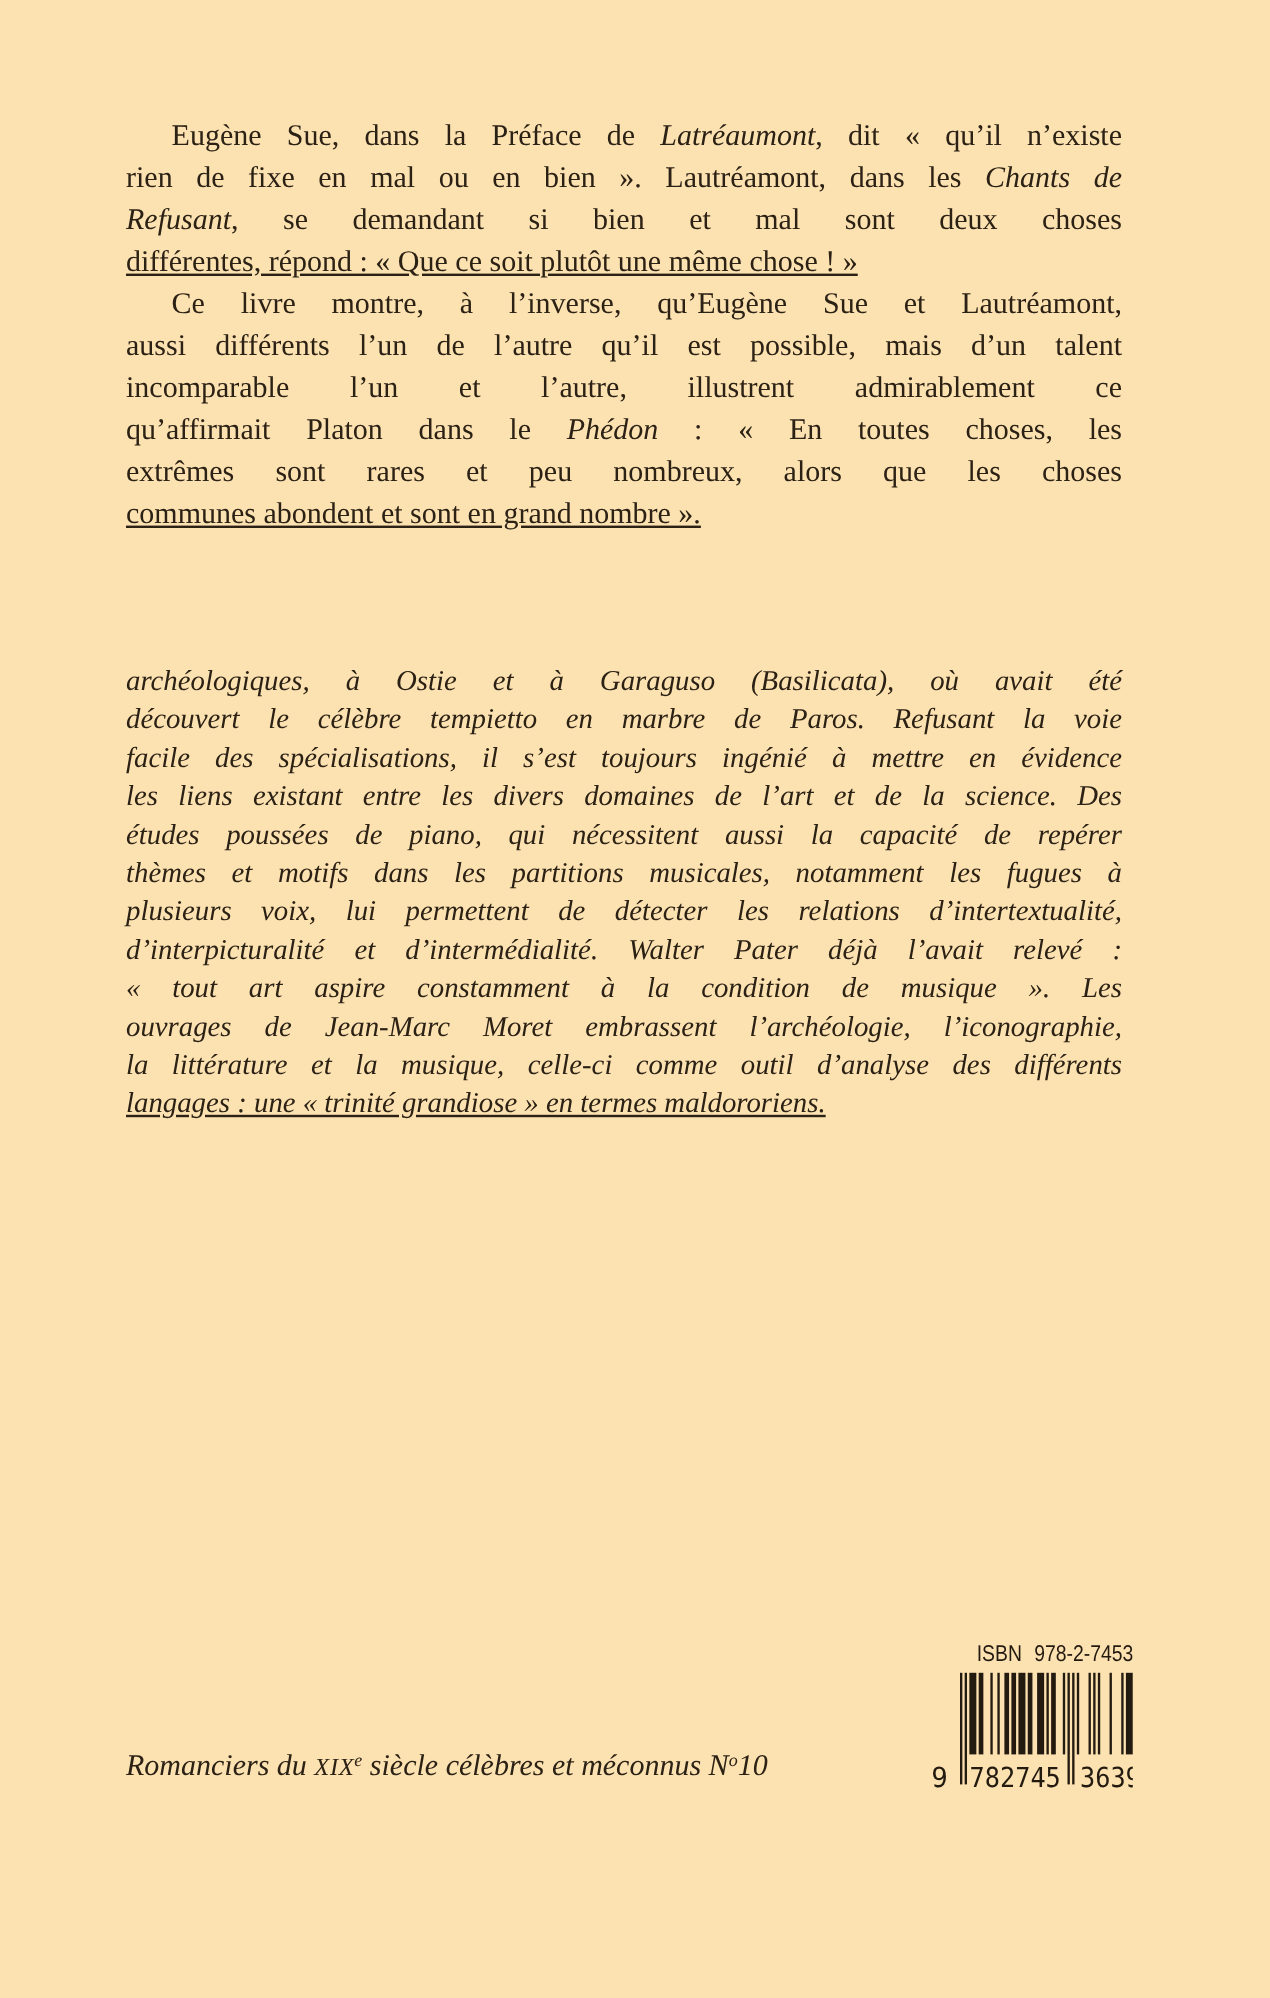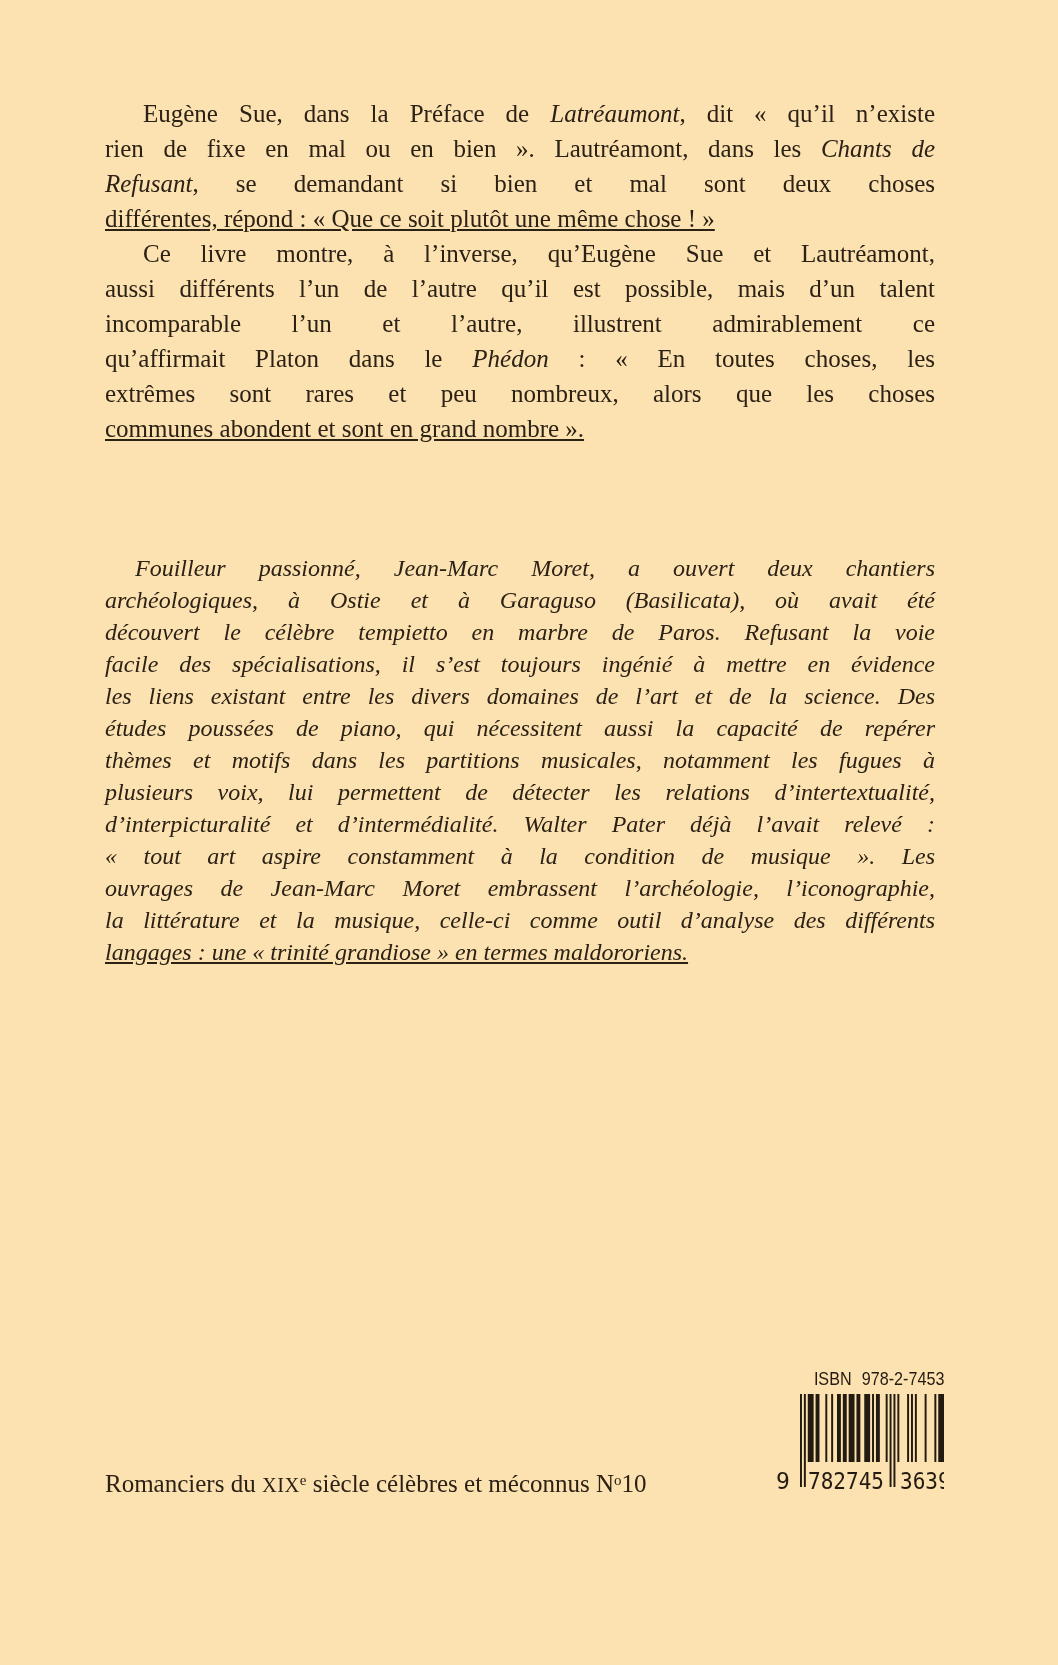--- a/index.html
+++ b/index.html
@@ -19,21 +19,21 @@
   .block1 .line{height:35px;line-height:35px;}
   .block1 .para .line.line-first{text-indent:38px;}
   .blurb{font-size:24px;font-style:italic;}
   .blurb .line{height:32px;line-height:32px;}
   .blurb .line.line-first{text-indent:30px;}
   .it{font-style:italic;}
   .sup{font-size:0.6em;vertical-align:0.45em;}
   .sc{font-size:0.82em;letter-spacing:0.5px;}
   .series{
     position:absolute;left:105px;top:1453px;
-    font-size:25px;line-height:30px;margin-top:12px;
+    font-size:25px;font-style:italic;line-height:30px;
   }
   .isbn-label{
     position:absolute;left:800px;top:1368px;width:185px;
     font-family:"Liberation Sans",sans-serif;
     font-size:19px;color:#231a10;
     text-align:center;white-space:nowrap;
     transform:scaleX(0.85);transform-origin:50% 50%;
   }
   .isbn-label .isbn-num{margin-left:12px;}
   .barcode{position:absolute;left:772px;top:1392px;}
@@ -59,21 +59,20 @@
         <div class="line line-first"><span>Ce livre montre, à l’inverse, qu’Eugène Sue et Lautréamont,</span></div>
         <div class="line"><span>aussi différents l’un de l’autre qu’il est possible, mais d’un talent</span></div>
         <div class="line"><span>incomparable l’un et l’autre, illustrent admirablement ce</span></div>
         <div class="line"><span>qu’affirmait Platon dans le </span><span class="it">Phédon</span><span> : « En toutes choses, les</span></div>
         <div class="line"><span>extrêmes sont rares et peu nombreux, alors que les choses</span></div>
         <div class="line line-last"><span>communes abondent et sont en grand nombre ».</span></div>
       </div>
   </section>
 
   <section class="textcol just blurb" style="top:552px">
-      <div class="line line-first"><span>Fouilleur passionné, Jean-Marc Moret, a ouvert deux chantiers</span></div>
       <div class="line"><span>archéologiques, à Ostie et à Garaguso (Basilicata), où avait été</span></div>
       <div class="line"><span>découvert le célèbre tempietto en marbre de Paros. Refusant la voie</span></div>
       <div class="line"><span>facile des spécialisations, il s’est toujours ingénié à mettre en évidence</span></div>
       <div class="line"><span>les liens existant entre les divers domaines de l’art et de la science. Des</span></div>
       <div class="line"><span>études poussées de piano, qui nécessitent aussi la capacité de repérer</span></div>
       <div class="line"><span>thèmes et motifs dans les partitions musicales, notamment les fugues à</span></div>
       <div class="line"><span>plusieurs voix, lui permettent de détecter les relations d’intertextualité,</span></div>
       <div class="line"><span>d’interpicturalité et d’intermédialité. Walter Pater déjà l’avait relevé :</span></div>
       <div class="line"><span>« tout art aspire constamment à la condition de musique ». Les</span></div>
       <div class="line"><span>ouvrages de Jean-Marc Moret embrassent l’archéologie, l’iconographie,</span></div>

